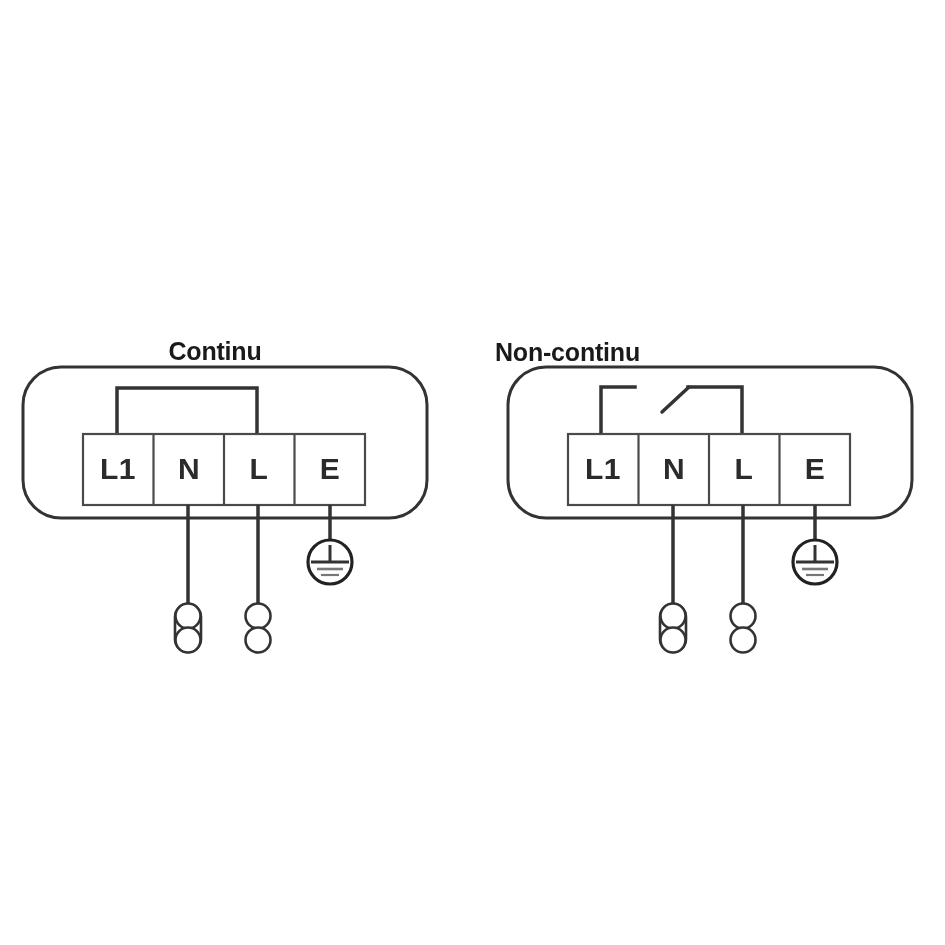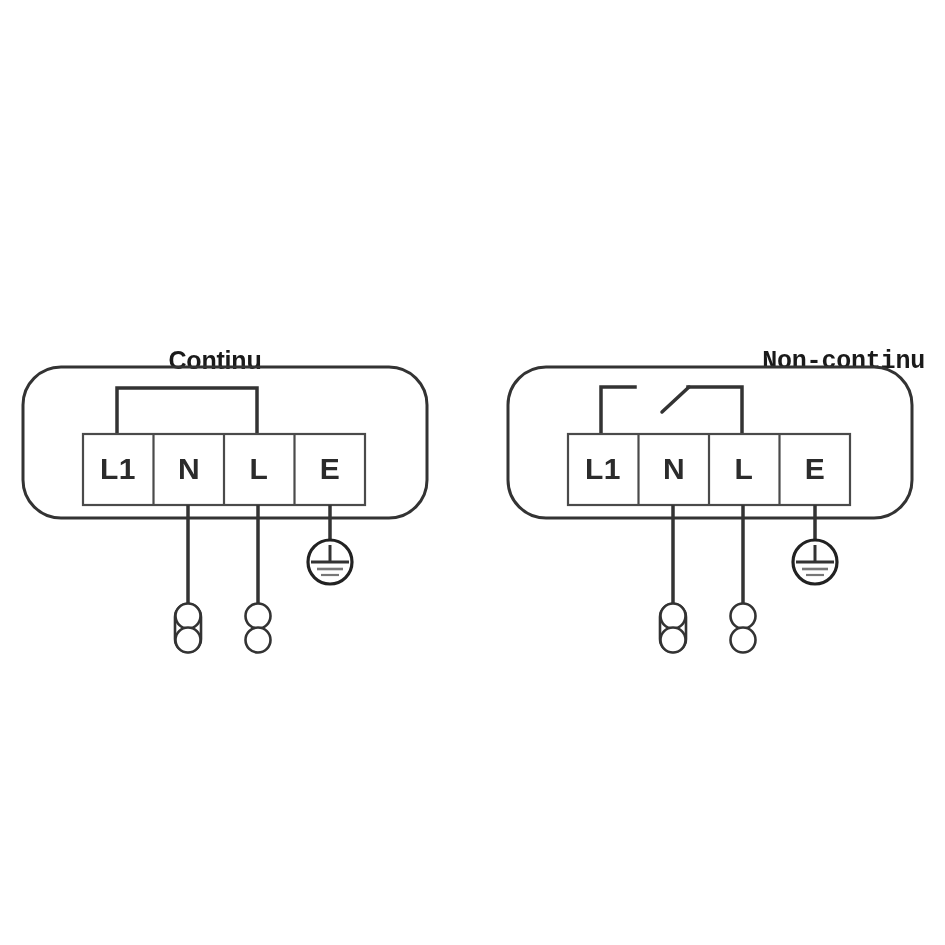--- a/index.html
+++ b/index.html
@@ -14,22 +14,22 @@
   svg.diagram{position:absolute;left:0;top:0;width:945px;height:945px;}
   .title{
     position:absolute;
     font-family:"Liberation Sans", sans-serif;
     font-size:25px;
     font-weight:700;
     color:#1a1a1a;
     white-space:nowrap;
     letter-spacing:-0.2px;
   }
-  #title-left{left:0;top:346px;width:430px;text-align:center;}
-  #title-right{left:495px;top:347px;width:430px;text-align:right;font-family:Liberation Mono, monospace;}
+  #title-left{left:0;top:337px;width:430px;text-align:center;}
+  #title-right{left:495px;top:338px;width:430px;text-align:left;}
   .term-label{
     font-family:"Liberation Sans", sans-serif;
     font-size:30px;
     font-weight:700;
     fill:#2b2b2b;
     text-anchor:middle;
     dominant-baseline:middle;
     letter-spacing:0.5px;
   }
 </style>

